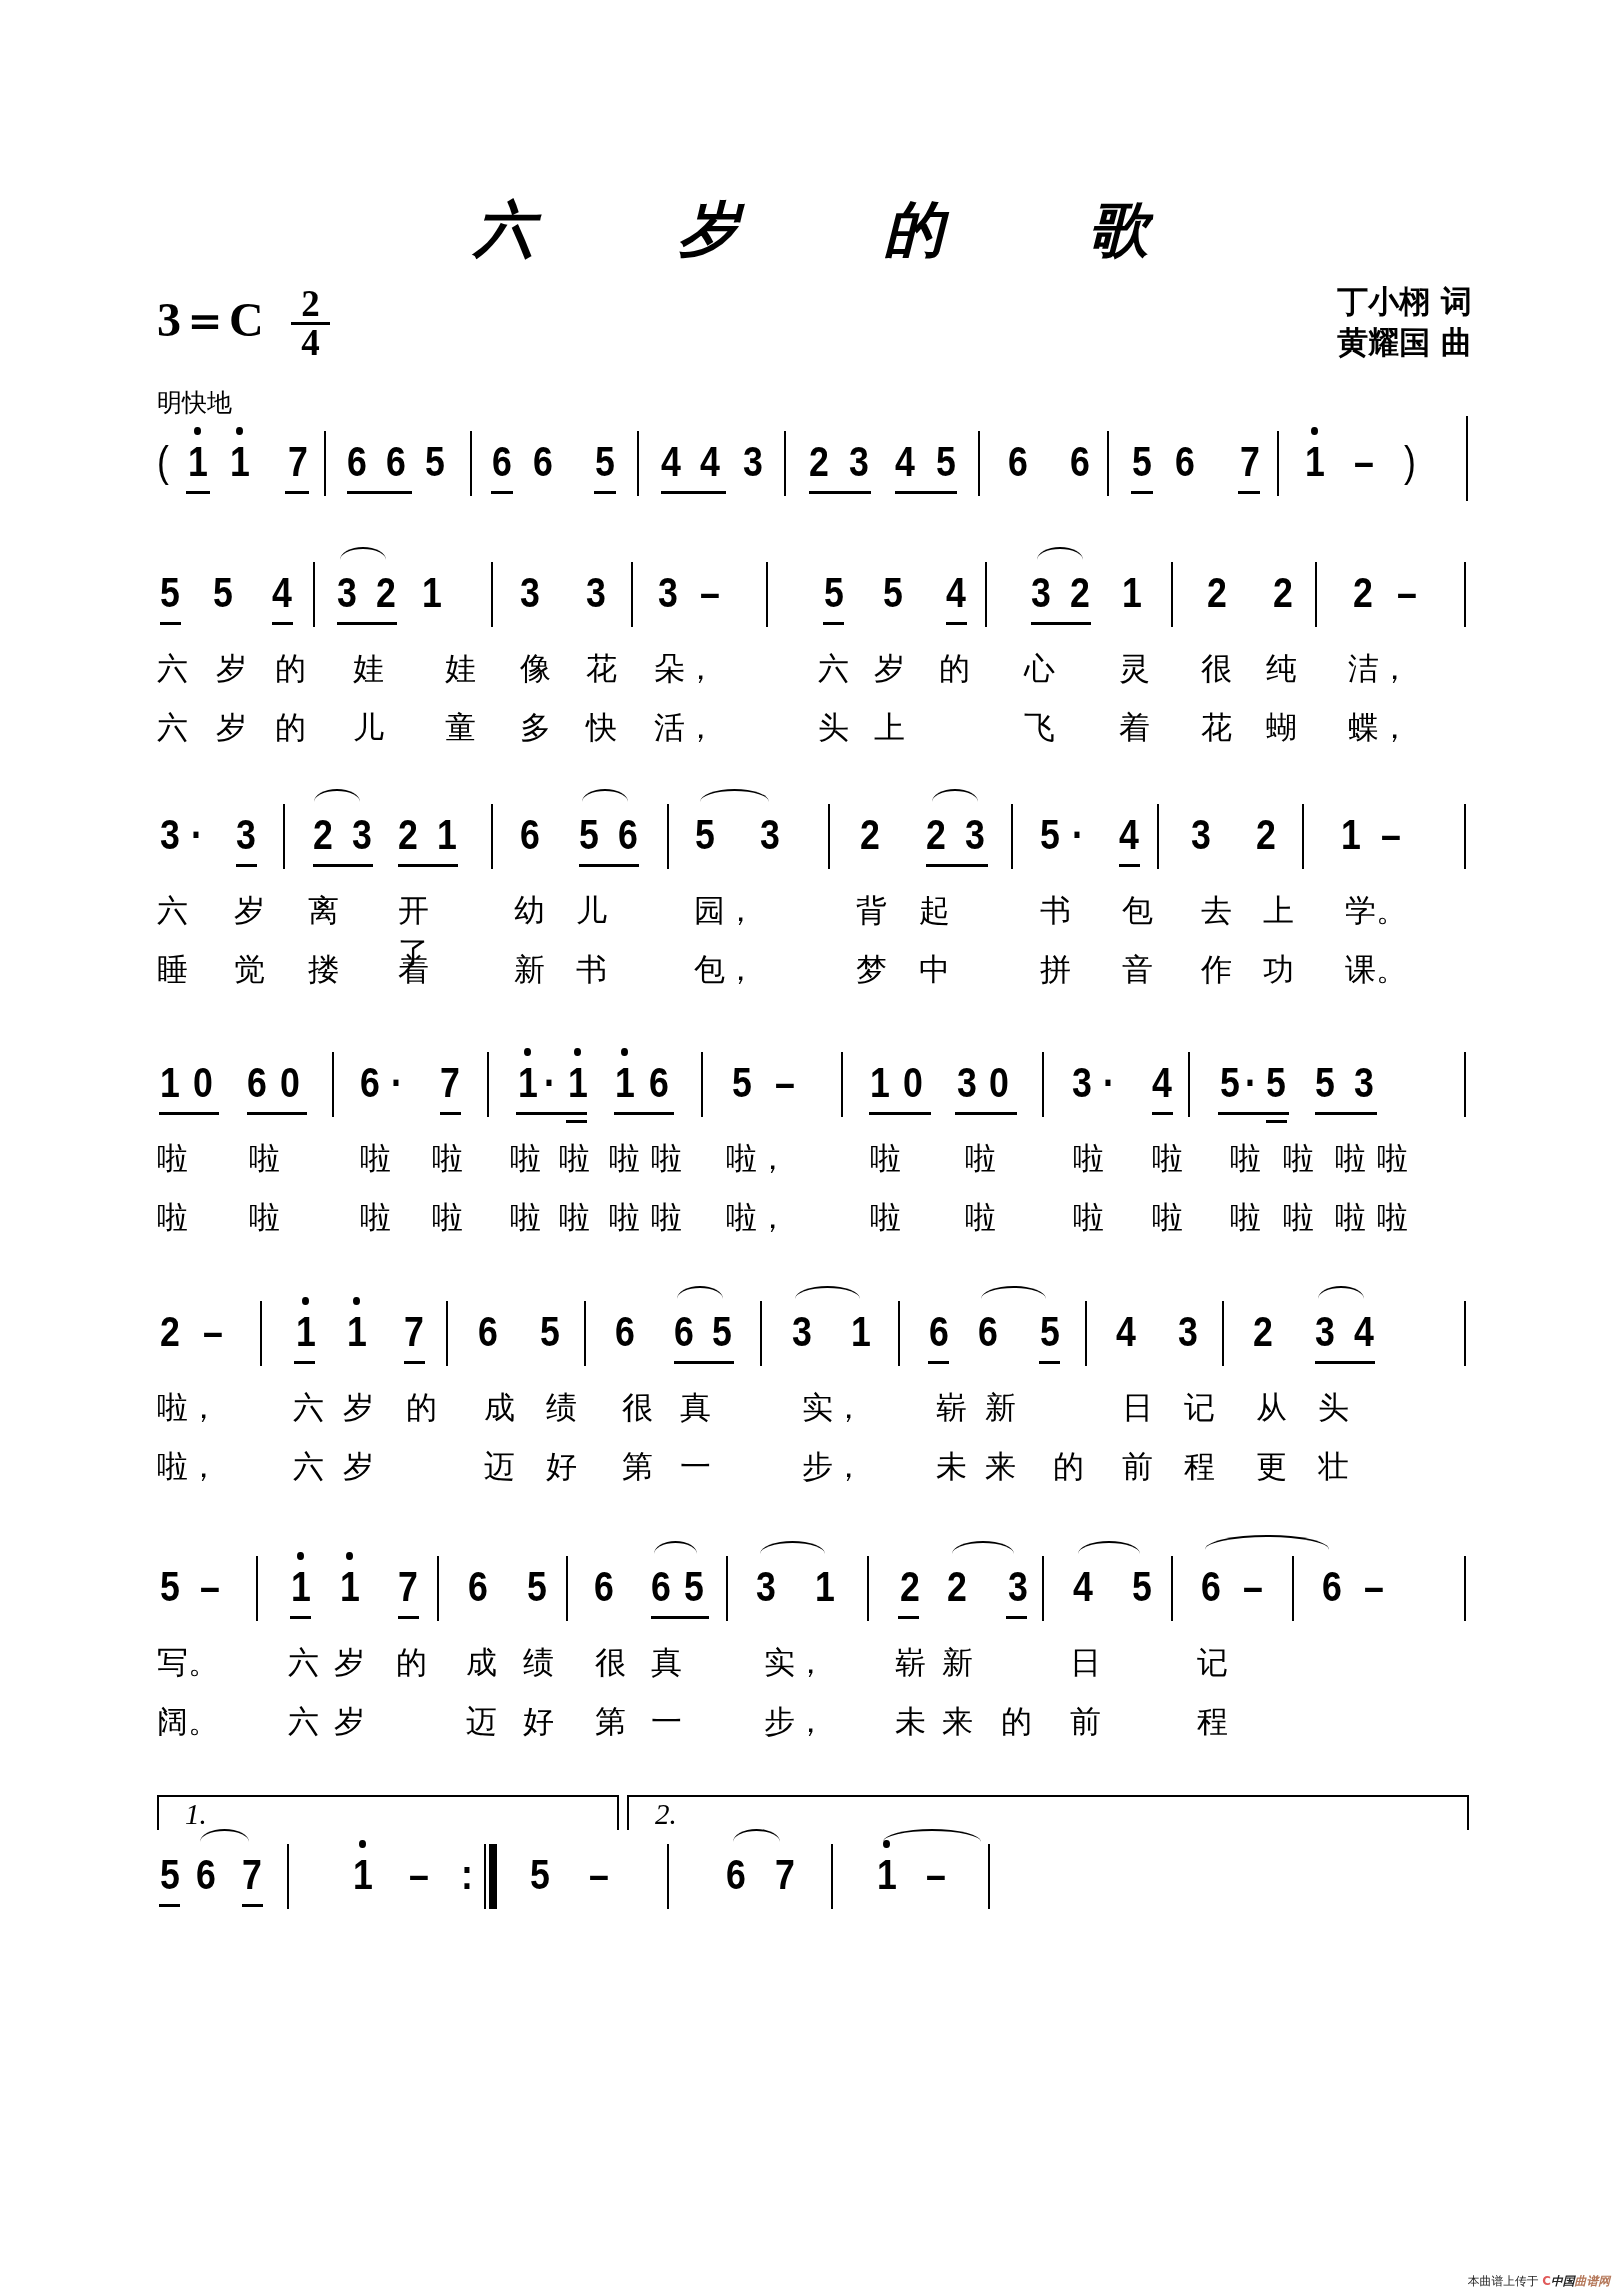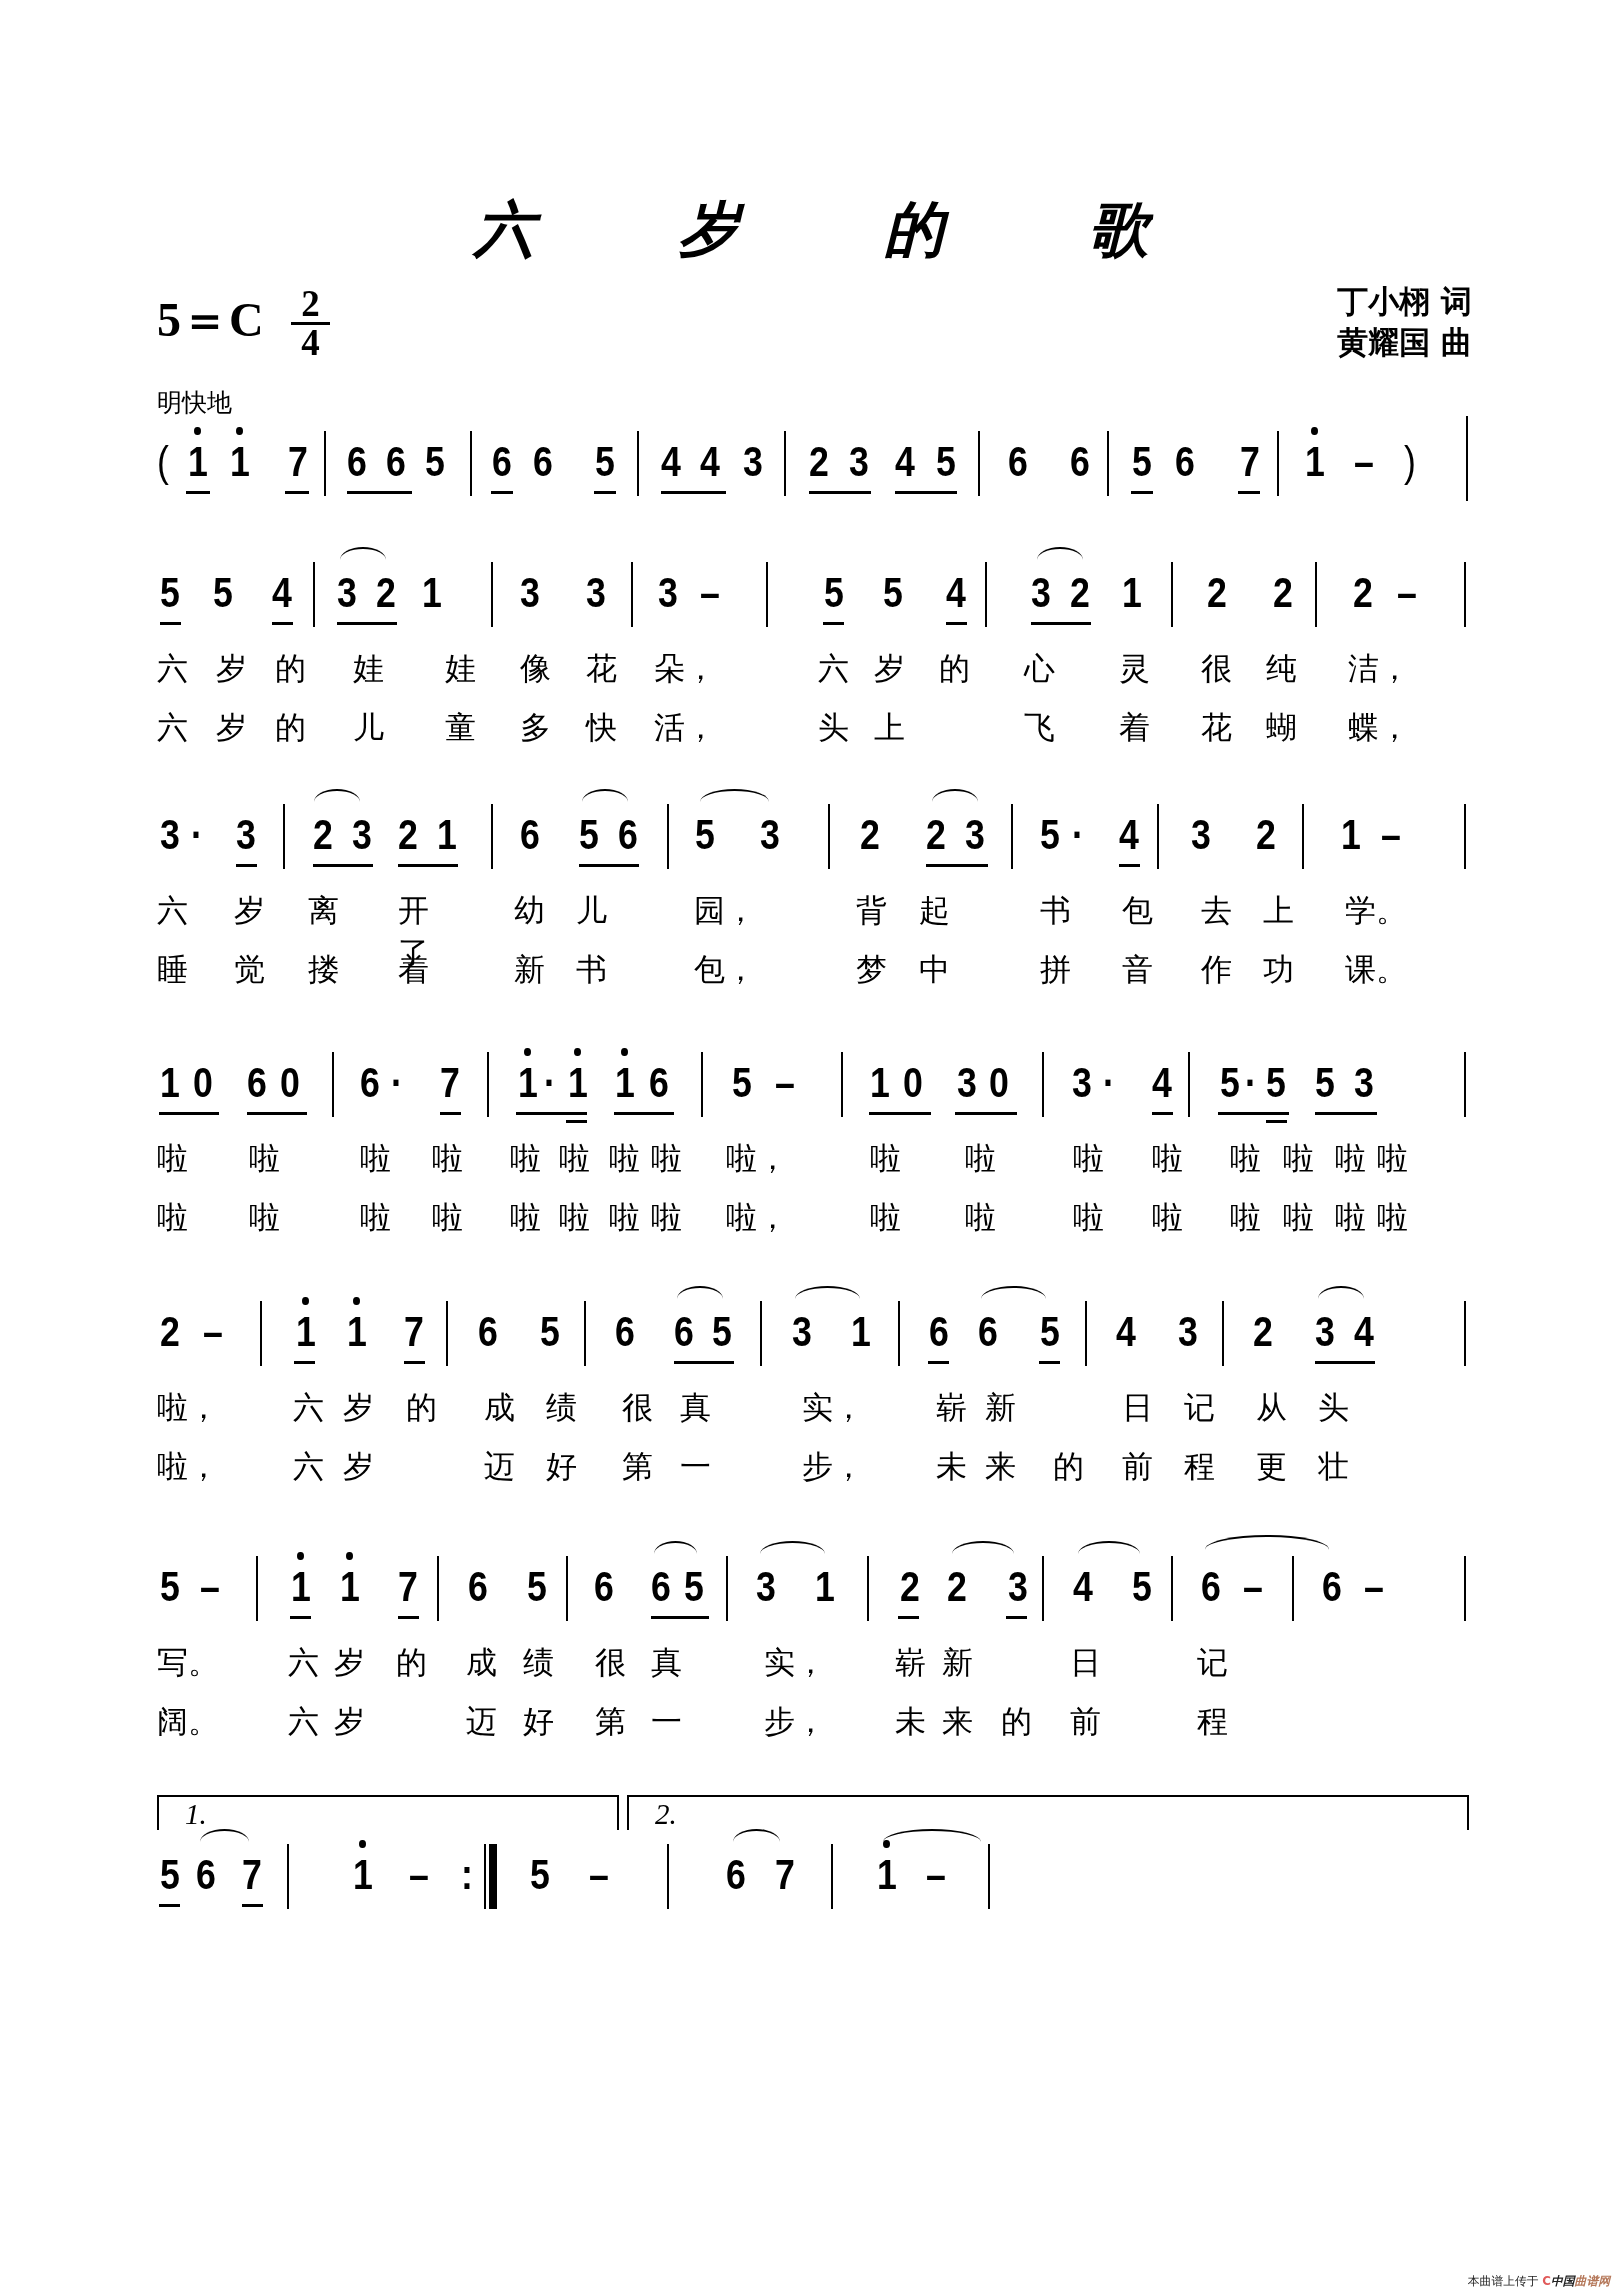--- a/index.html
+++ b/index.html
@@ -31,21 +31,21 @@
   .watermark .zg { font-weight:bold; font-style:italic; }
   .watermark .qp { color:#b5785a; font-weight:bold; font-style:italic; }
   .volta { position:absolute; top:-37px; height:33px; border-top:2.6px solid #000; border-left:2px solid #000; }
   .volta span { position:absolute; left:26px; top:1.3px; font-style:italic; font-size:29px; font-family:"Liberation Serif",serif; }
   .thick { position:absolute; top:11.8px; width:7.9px; height:65px; background:#000; }
 </style>
 </head>
 <body>
 
 <div class="title">六 岁 的 歌</div>
-<div class="key">5＝C</div>
+<div class="key">3＝C</div>
 <div class="timesig">
   <div>2</div>
   <div class="bar"></div>
   <div>4</div>
 </div>
 <div class="credits">
   <div>丁小栩 词</div>
   <div>黄耀国 曲</div>
 </div>
 <div class="tempo">明快地</div>

